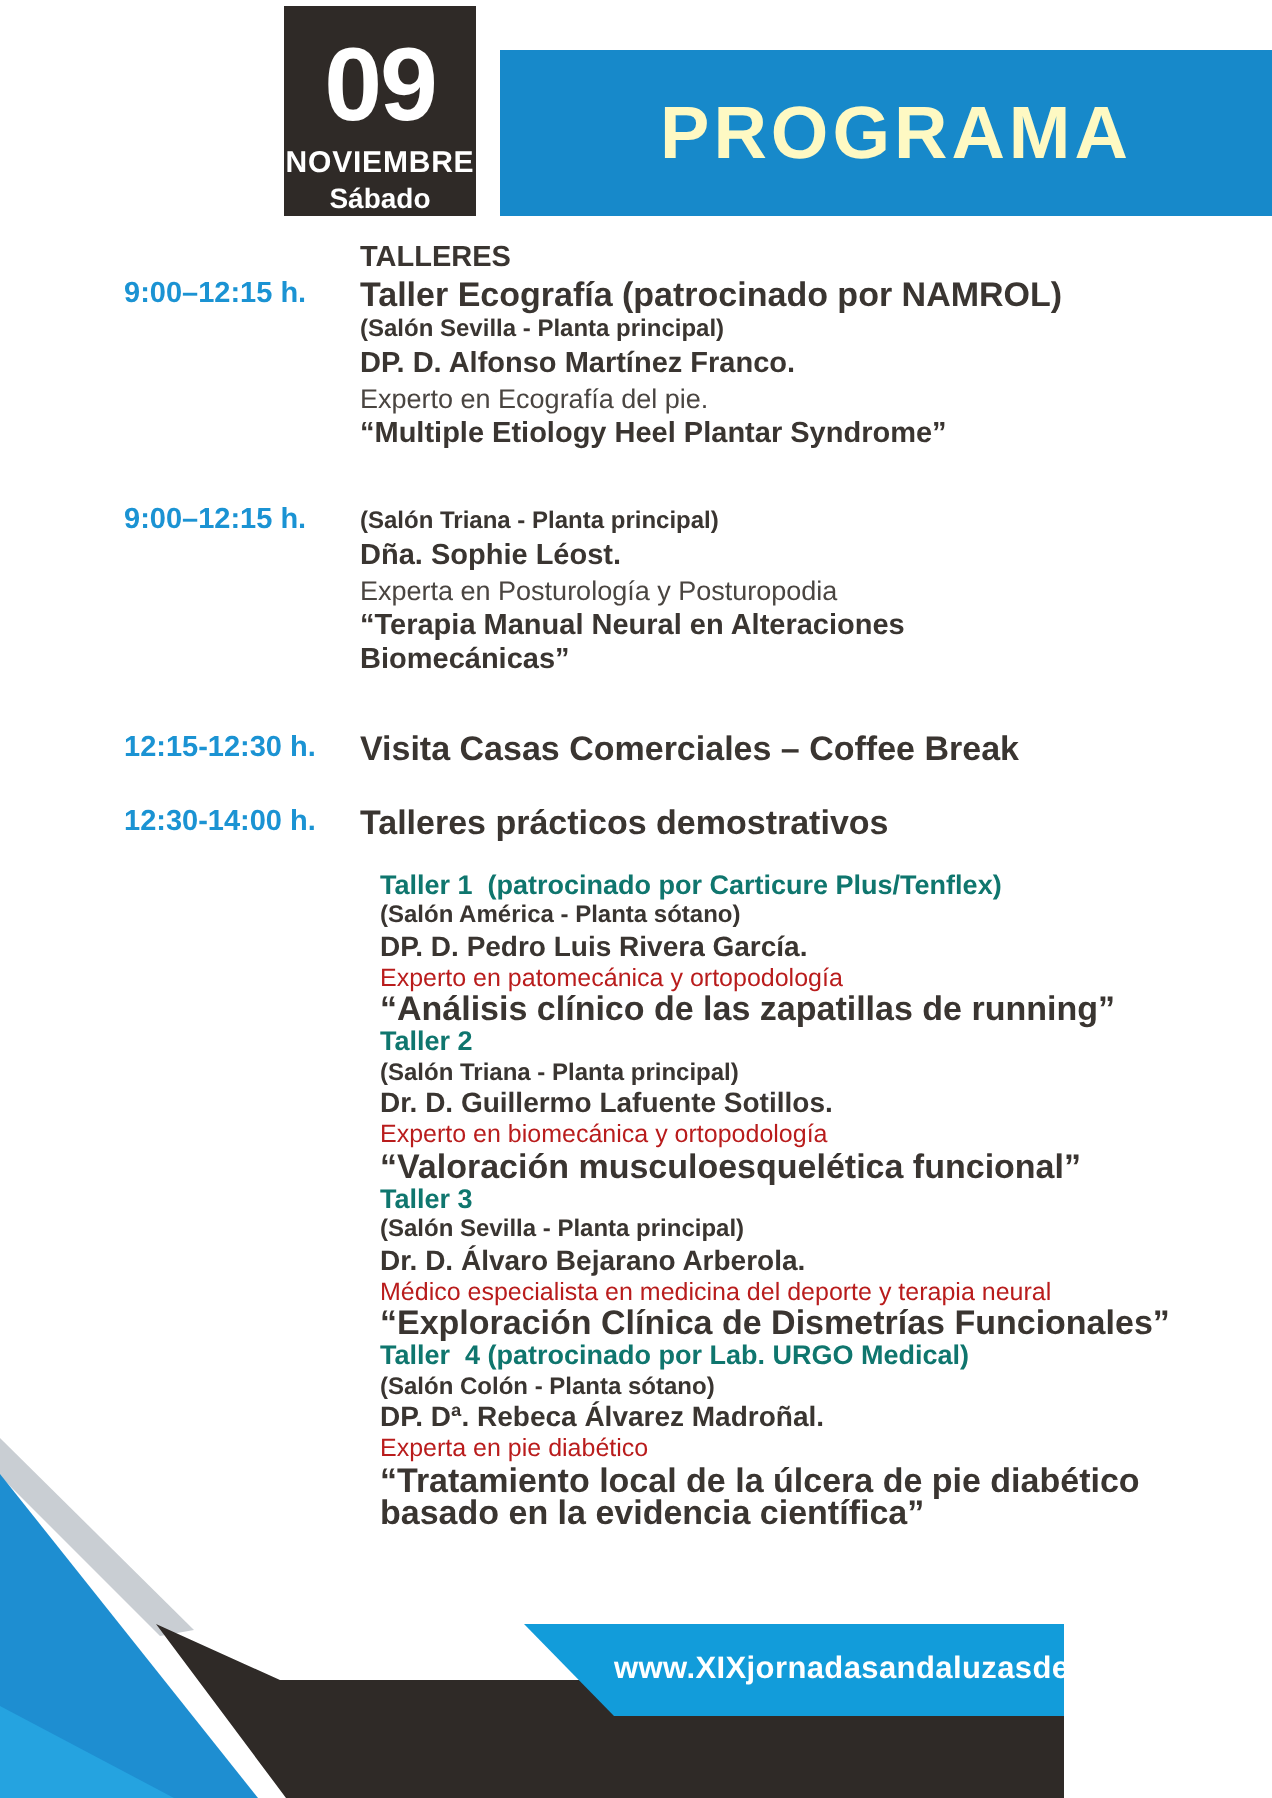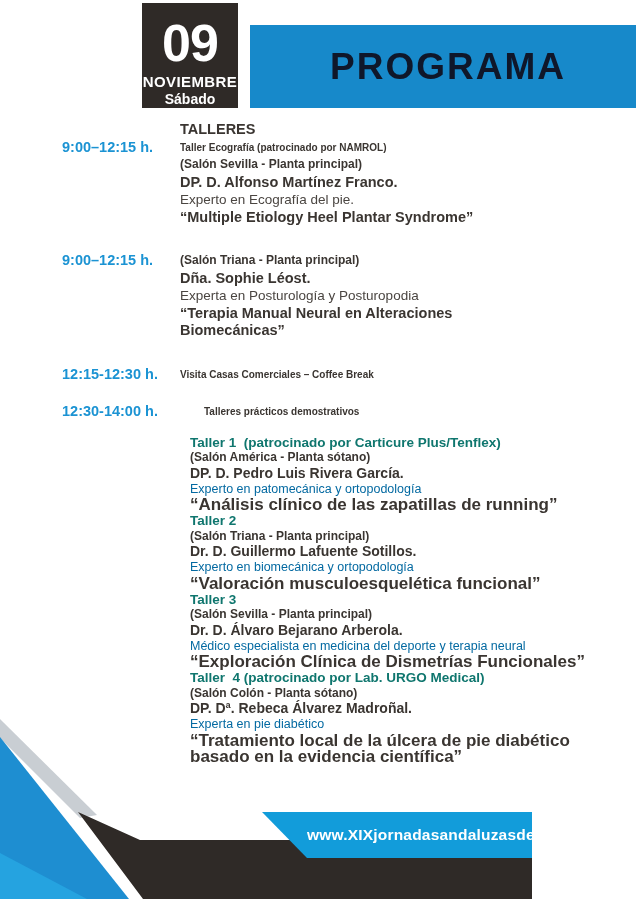--- a/index.html
+++ b/index.html
@@ -15,45 +15,45 @@
   
   .date-box{
     position:absolute;left:142px;top:3px;width:96px;height:105px;
     background:#2f2a27;color:#fff;text-align:center;
   }
   .date-day{font-size:52px;font-weight:bold;letter-spacing:-1px;line-height:1;margin-top:14px;}
   .date-month{font-size:15px;font-weight:bold;letter-spacing:.4px;margin-top:4px;}
   .date-weekday{font-size:14px;font-weight:bold;margin-top:1px;}
   .title-banner{
     position:absolute;left:250px;top:25px;right:0;height:83px;
-    background:#1789ca;color:#0f172a;
+    background:#1789ca;color:#fef9c3;
     display:flex;align-items:center;justify-content:center;
     font-size:37px;font-weight:bold;letter-spacing:2px;padding-left:10px;
   }
 
   
   .content{position:absolute;top:121px;left:62px;width:548px;color:#3a3531;}
   .section-heading{margin-left:118px;font-size:14.5px;font-weight:bold;line-height:17.5px;}
   .session{display:flex;}
   .session .time{flex:0 0 118px;color:#1b93d3;font-weight:bold;font-size:14.5px;line-height:17.5px;}
   .session .body{flex:1;}
-  .s-title{font-size:10px;font-weight:bold;line-height:17.5px;}
+  .s-title{font-size:17px;font-weight:bold;line-height:17.5px;}
   .s-venue{font-size:12px;font-weight:bold;line-height:17.5px;}
   .s-speaker{font-size:14.5px;font-weight:bold;line-height:17.5px;}
   .s-role{font-size:13.5px;line-height:17.5px;color:#4a4541;}
   .s-topic{font-size:14.5px;font-weight:bold;line-height:17.5px;max-width:362px;}
   .gap-session{margin-top:26px;}
   .gap-break1{margin-top:26px;}
-  .gap-break2{margin-top:20px;gap:24px;}
+  .gap-break2{margin-top:20px;}
 
   .workshops{margin-left:128px;margin-top:14px;}
   .w-label{color:#0f766e;font-weight:bold;font-size:13.5px;line-height:15.7px;white-space:pre-wrap;}
   .w-venue{font-size:12px;font-weight:bold;line-height:15.7px;}
   .w-speaker{font-size:14px;font-weight:bold;line-height:15.7px;}
-  .w-role{font-size:12.5px;line-height:15.7px;color:#0369a1;}
+  .w-role{font-size:12.5px;line-height:15.7px;color:#b91c1c;}
   .w-topic{font-size:17px;font-weight:bold;line-height:15.7px;max-width:440px;}
 
   
   .footer{position:absolute;left:0;bottom:0;width:532px;height:181px;}
   .footer .shape{position:absolute;left:0;top:0;width:100%;height:100%;}
   .shape-gray{
     background:#c9ced3;
     clip-path:polygon(0px 1px,0px 20px,80px 100px,97px 97px);
   }
   .shape-blueband{

